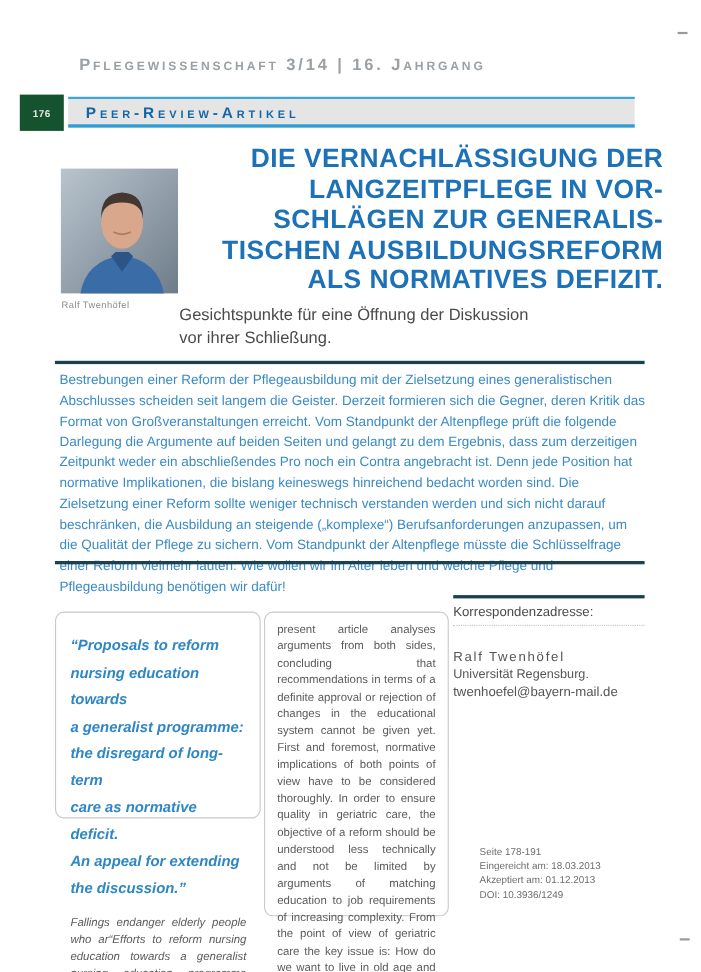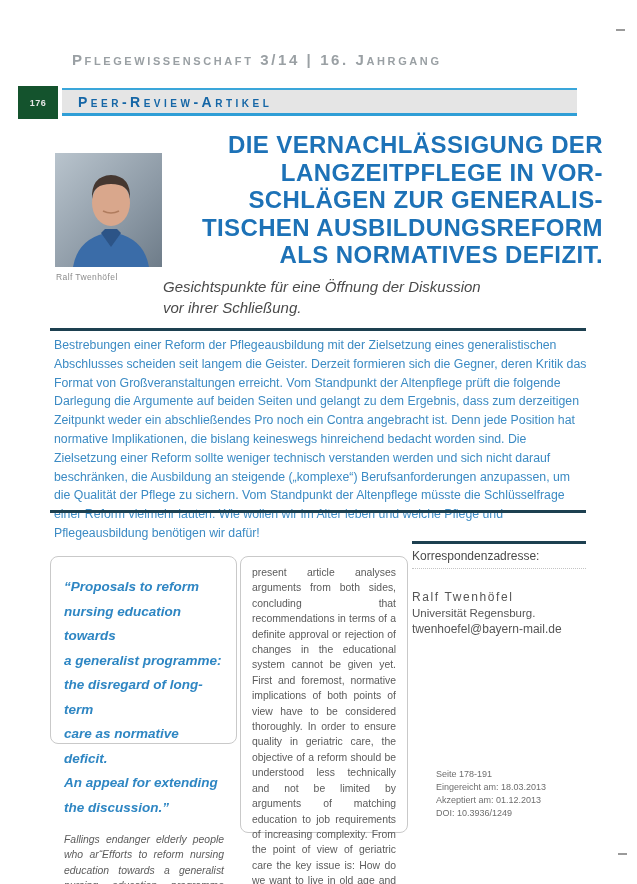--- a/index.html
+++ b/index.html
@@ -22,21 +22,21 @@
        display:flex;align-items:center;}
   .band-label{margin-left:16px;font-variant:small-caps;font-weight:bold;font-size:14px;
        letter-spacing:3.5px;color:#1566a6;}
 
   .photo{position:absolute;left:55px;top:153px;width:107px;height:114px;overflow:hidden;}
   .caption{position:absolute;left:56px;top:272px;font-size:8.5px;color:#8b8b8b;letter-spacing:0.4px;}
 
   .title{position:absolute;left:163px;top:131px;width:440px;font-size:24px;font-weight:bold;
        color:#1d72b7;line-height:27.5px;letter-spacing:0.4px;white-space:pre-line;text-align:right;}
   .subtitle{position:absolute;left:163px;top:276px;width:360px;font-size:15px;color:#4a4a4a;
-       line-height:21px;white-space:pre-line;font-style:italic;}
+       line-height:21px;white-space:pre-line;}
 
   .rule{position:absolute;left:50px;width:536px;height:3px;background:#1d4050;}
   .rule-1{top:328px;}
   .rule-2{top:510px;}
 
   .abstract-de{position:absolute;left:54px;top:336px;width:534px;font-size:12.3px;
        line-height:18.8px;color:#3c8bc4;}
 
   .box{position:absolute;border:1px solid #c9c9c9;border-radius:8px;background:#fff;
        box-sizing:border-box;}

